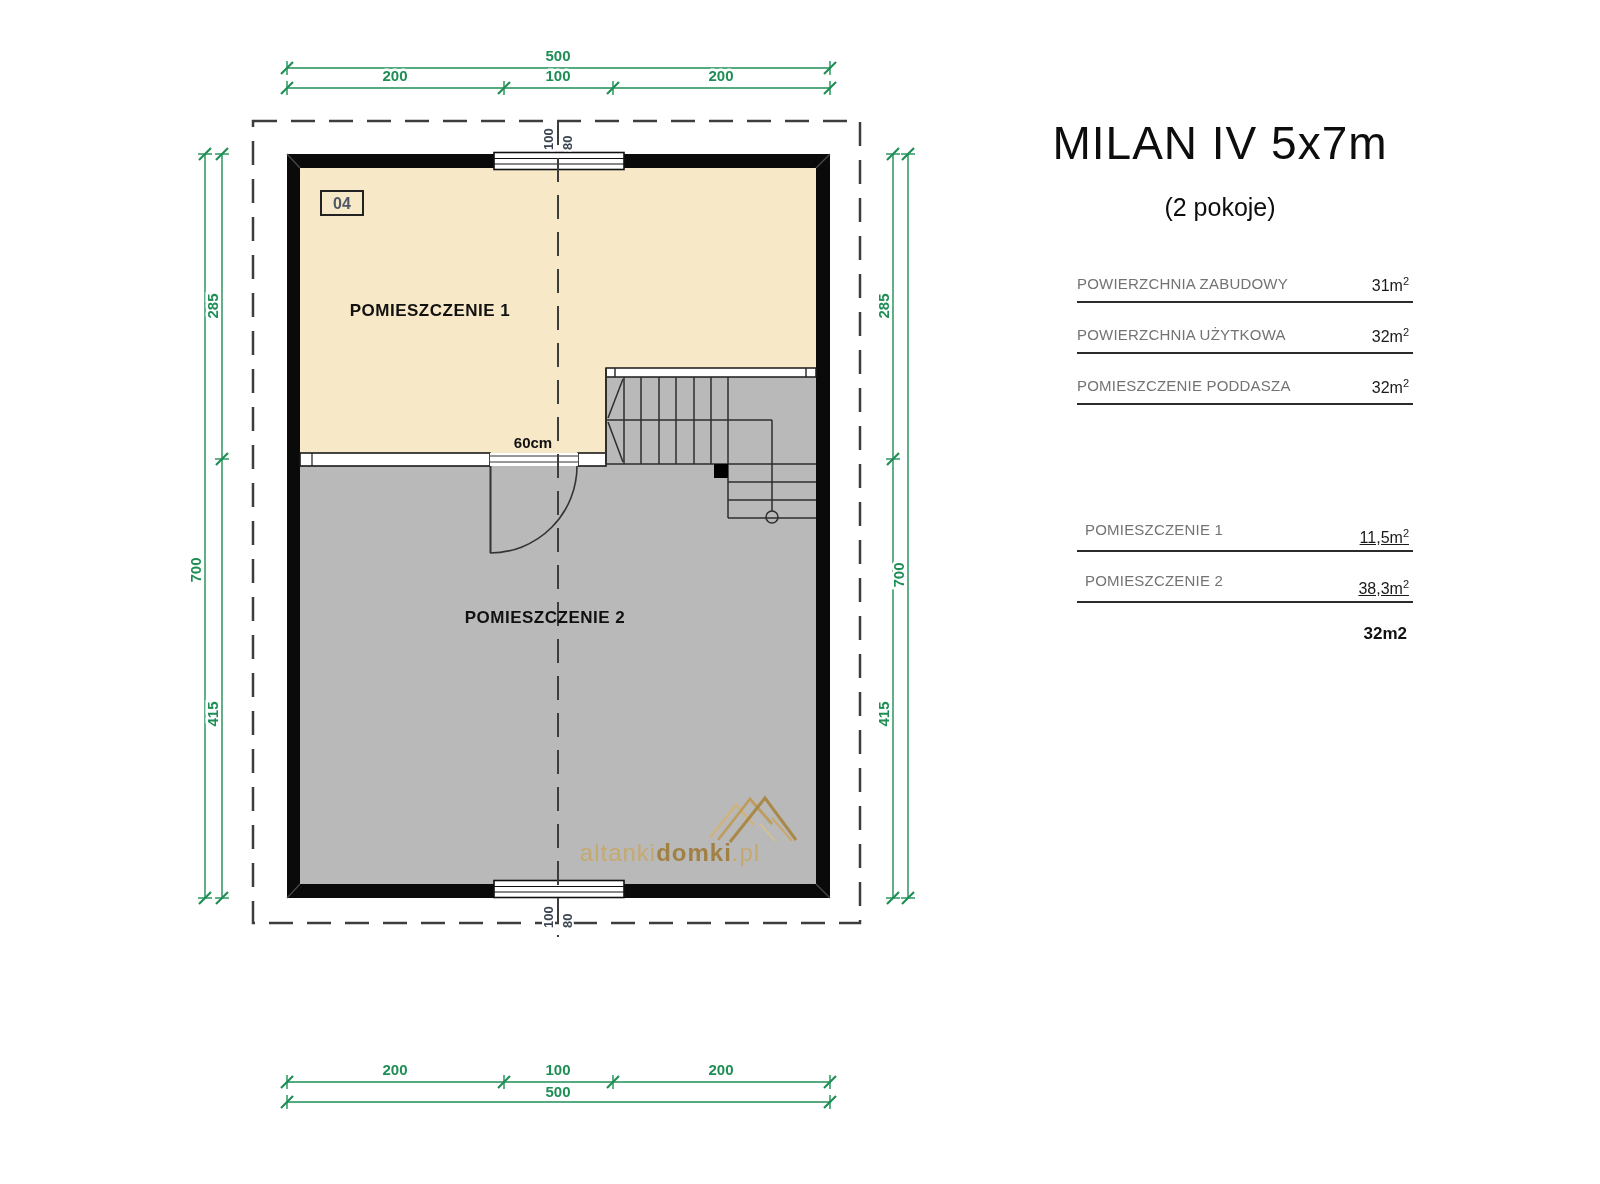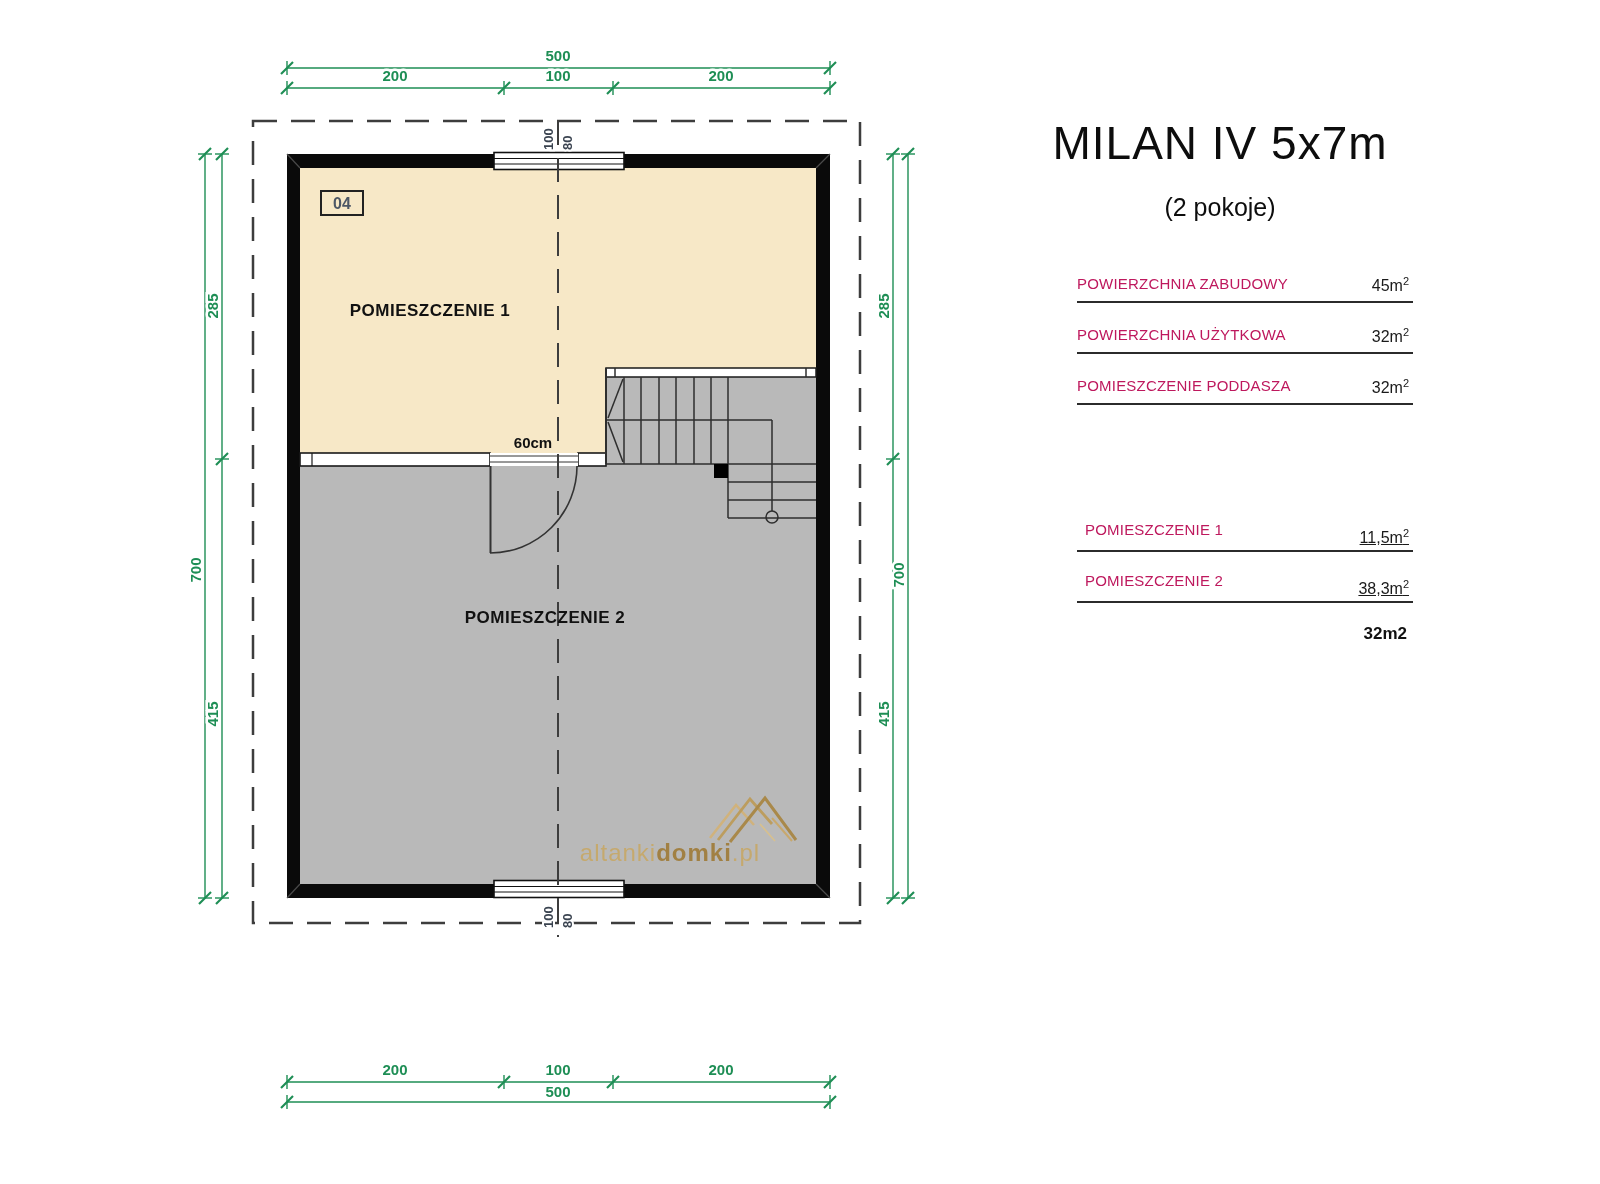--- a/index.html
+++ b/index.html
@@ -17,21 +17,21 @@
   .plan-title{position:absolute;left:0;top:116px;width:400px;text-align:center;
               font-size:46px;font-weight:500;letter-spacing:1px;color:#0d0d0d;}
   .plan-subtitle{position:absolute;left:0;top:178px;width:400px;text-align:center;
               font-size:25px;font-weight:400;color:#0d0d0d;margin-top:15px;}
 
   .tbl{position:absolute;left:57px;width:336px;}
   .tbl-summary{top:252px;}
   .tbl-rooms{top:501px;}
   .trow{height:51px;display:flex;justify-content:space-between;align-items:flex-end;
         border-bottom:2px solid #2b2b2b;box-sizing:border-box;}
-  .tlabel{font-size:15px;color:#be185d;padding-bottom:9px;letter-spacing:.2px;}
+  .tlabel{font-size:15px;color:#737373;padding-bottom:9px;letter-spacing:.2px;}
   .tbl-rooms .tlabel{padding-left:8px;padding-bottom:12px;}
   .tvalue{font-size:16px;color:#1a1a1a;padding-bottom:6px;padding-right:4px;white-space:nowrap;}
   .tbl-rooms .tvalue{padding-bottom:3px;text-decoration:underline;}
   .tvalue sup{font-size:11px;}
   .ttotal{margin-top:21px;text-align:right;padding-right:6px;font-size:17px;font-weight:700;color:#111;}
 </style>
 </head>
 <body>
 
 <div class="canvas">
@@ -234,21 +234,21 @@
     </g>
   </svg>
 
   <div class="info-panel">
     <div class="plan-title">MILAN IV 5x7m</div>
     <div class="plan-subtitle">(2 pokoje)</div>
 
     <div class="tbl tbl-summary">
       <div class="trow">
         <span class="tlabel">POWIERZCHNIA ZABUDOWY</span>
-        <span class="tvalue"><span>45m</span><sup>2</sup></span>
+        <span class="tvalue"><span>31m</span><sup>2</sup></span>
       </div>
       <div class="trow">
         <span class="tlabel">POWIERZCHNIA UŻYTKOWA</span>
         <span class="tvalue"><span>32m</span><sup>2</sup></span>
       </div>
       <div class="trow">
         <span class="tlabel">POMIESZCZENIE PODDASZA</span>
         <span class="tvalue"><span>32m</span><sup>2</sup></span>
       </div>
     </div>

